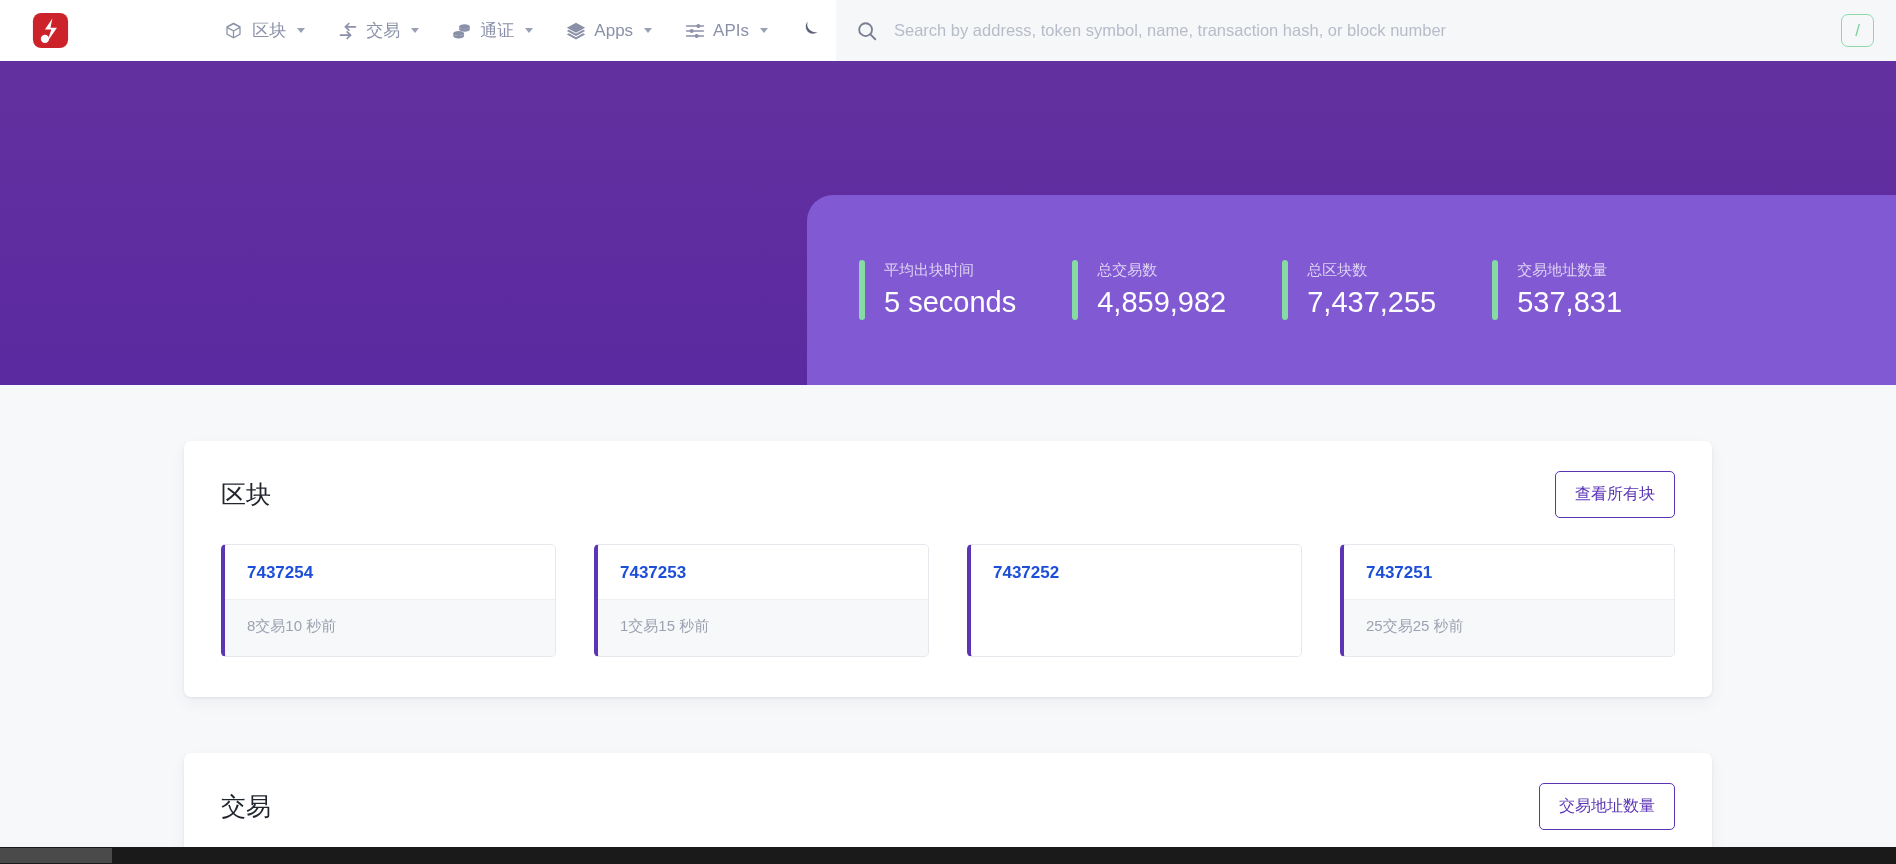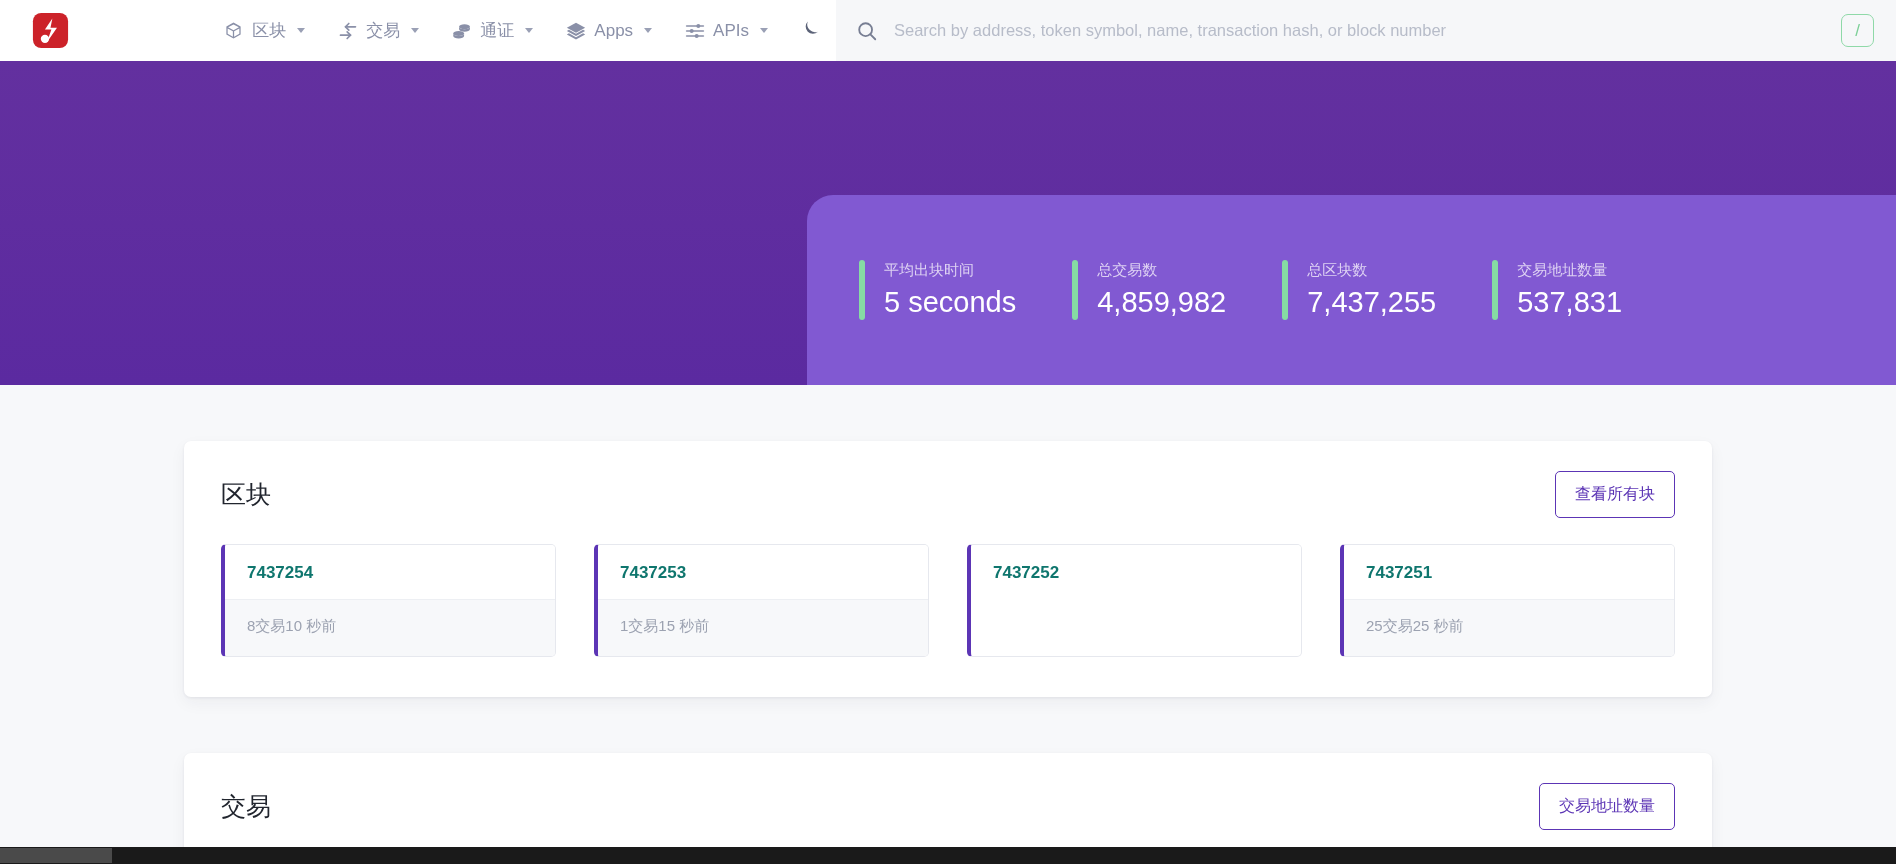--- a/index.html
+++ b/index.html
@@ -193,21 +193,21 @@
     border-radius: 5px;
     overflow: hidden;
     background: #ffffff;
     min-width: 0;
   }
   .block-card-head {
     padding: 18px 22px 16px 22px;
     background: #ffffff;
   }
   .block-number {
-    color: #0f766e;
+    color: #1d4ed8;
     font-size: 17px;
     font-weight: bold;
     cursor: pointer;
     text-decoration: none;
   }
   .block-card-foot {
     background: #f7f8fa;
     border-top: 1px solid #edeff3;
     padding: 17px 22px 20px 22px;
     display: flex;

